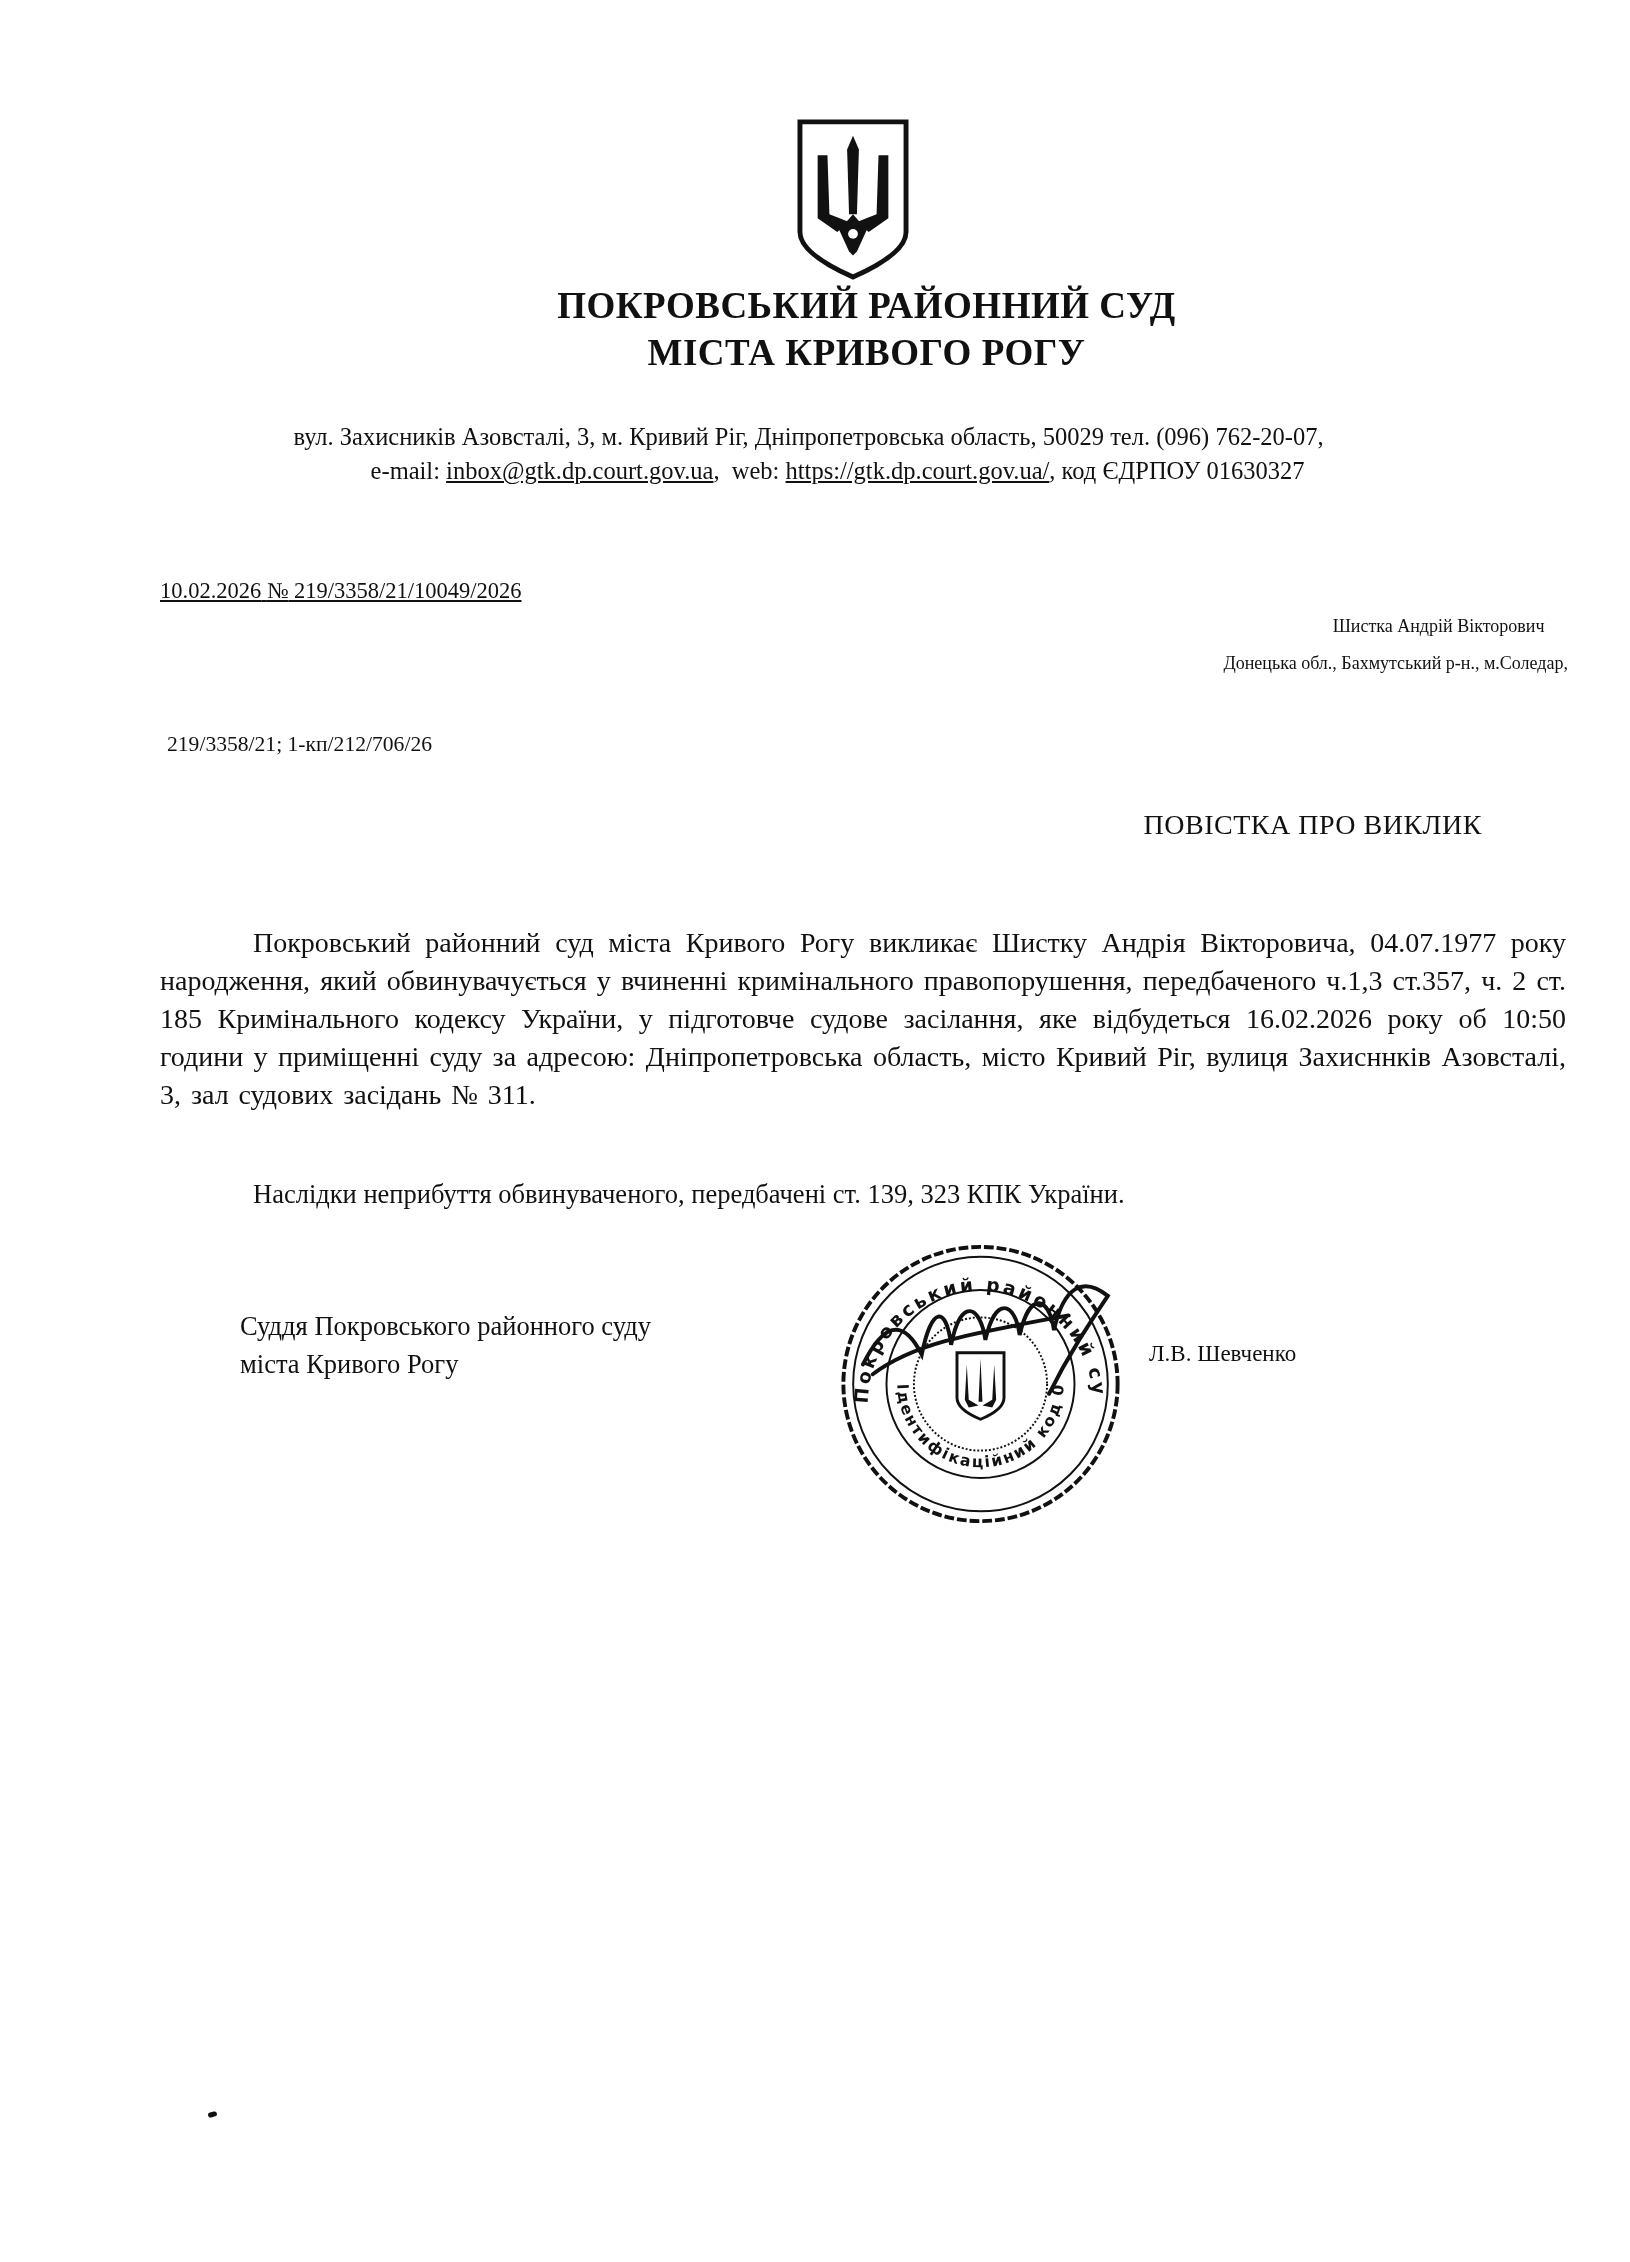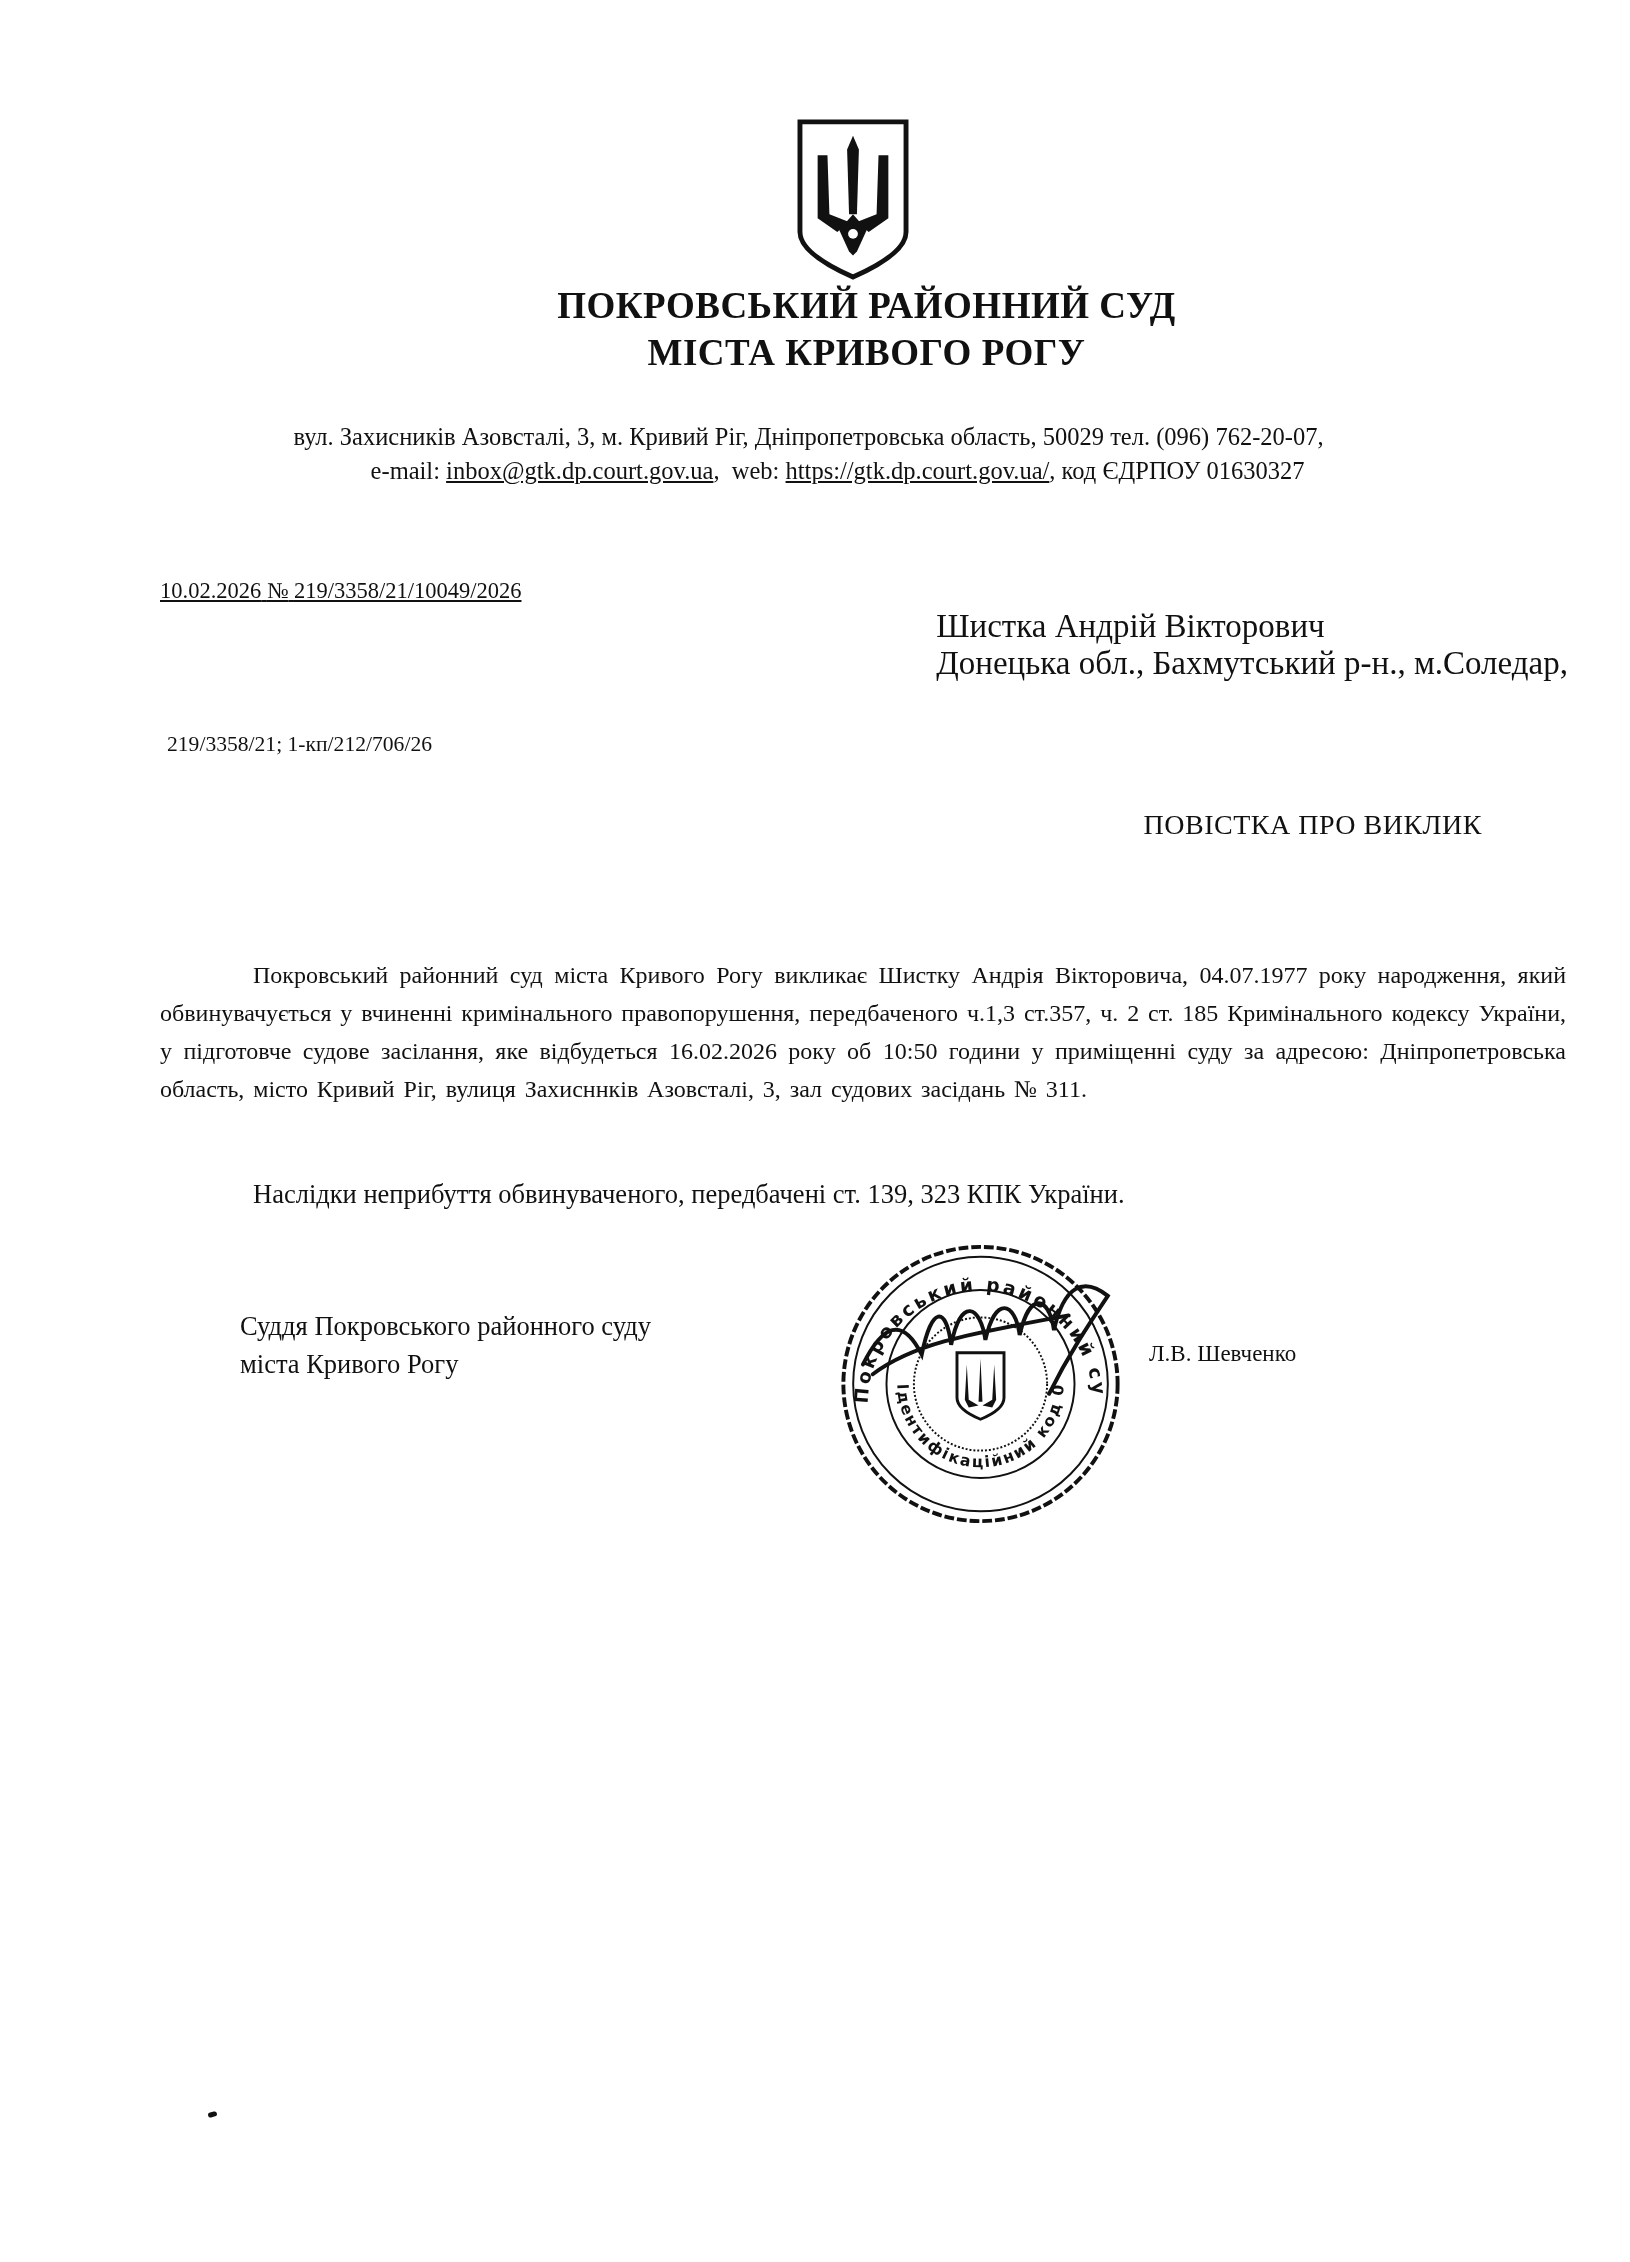--- a/index.html
+++ b/index.html
@@ -15,27 +15,27 @@
     }
     .court-name.l1 { top: 282px; left: 51px; }
     .court-name.l2 { top: 329px; left: 51px; }
     .contacts {
       left: 0; width: 1617px; text-align: center; font-size: 24.5px; line-height: 34px;
     }
     .contacts.l1 { top: 420px; left: 0px; }
     .contacts.l2 { top: 454px; left: 29px; }
     .u { text-decoration: underline; }
     .outgoing { left: 160px; top: 578px; font-size: 22.5px; text-decoration: underline; }
-    .recipient { right: 63px; top: 608px; font-size: 33px; line-height: 37px; text-align: left; }
+    .recipient { right: 63px; top: 608px; font-size: 18px; line-height: 37px; text-align: right; }
     .recipient .name { padding-right: 23.5px; }
     .case-ref { left: 167px; top: 732px; font-size: 21.6px; }
     .doc-title { left: 0; width: 1482px; text-align: right; top: 809px; font-size: 28px; letter-spacing: 0.5px; }
     .body-text {
-      left: 160px; top: 924px; width: 1406px; font-size: 24px; line-height: 38px;
-      text-align: justify; text-indent: 93px; word-spacing: 2.9px; margin-top: 32px;
+      left: 160px; top: 924px; width: 1406px; font-size: 28px; line-height: 38px;
+      text-align: justify; text-indent: 93px; word-spacing: 2.9px;
     }
     .consequences { left: 253px; top: 1179px; font-size: 26.5px; }
     .judge-title { left: 240px; top: 1307px; font-size: 26.5px; line-height: 38px; }
     .judge-name { left: 1149px; top: 1341px; font-size: 23px; }
     .stamp { left: 814px; top: 1237px; width: 333px; height: 294px; }
     .speck { left: 208px; top: 2112px; width: 8.8px; height: 4.9px; background: #111; border-radius: 2.9px; transform: rotate(-15deg); }
   </style>
 </head>
 <body>
 

